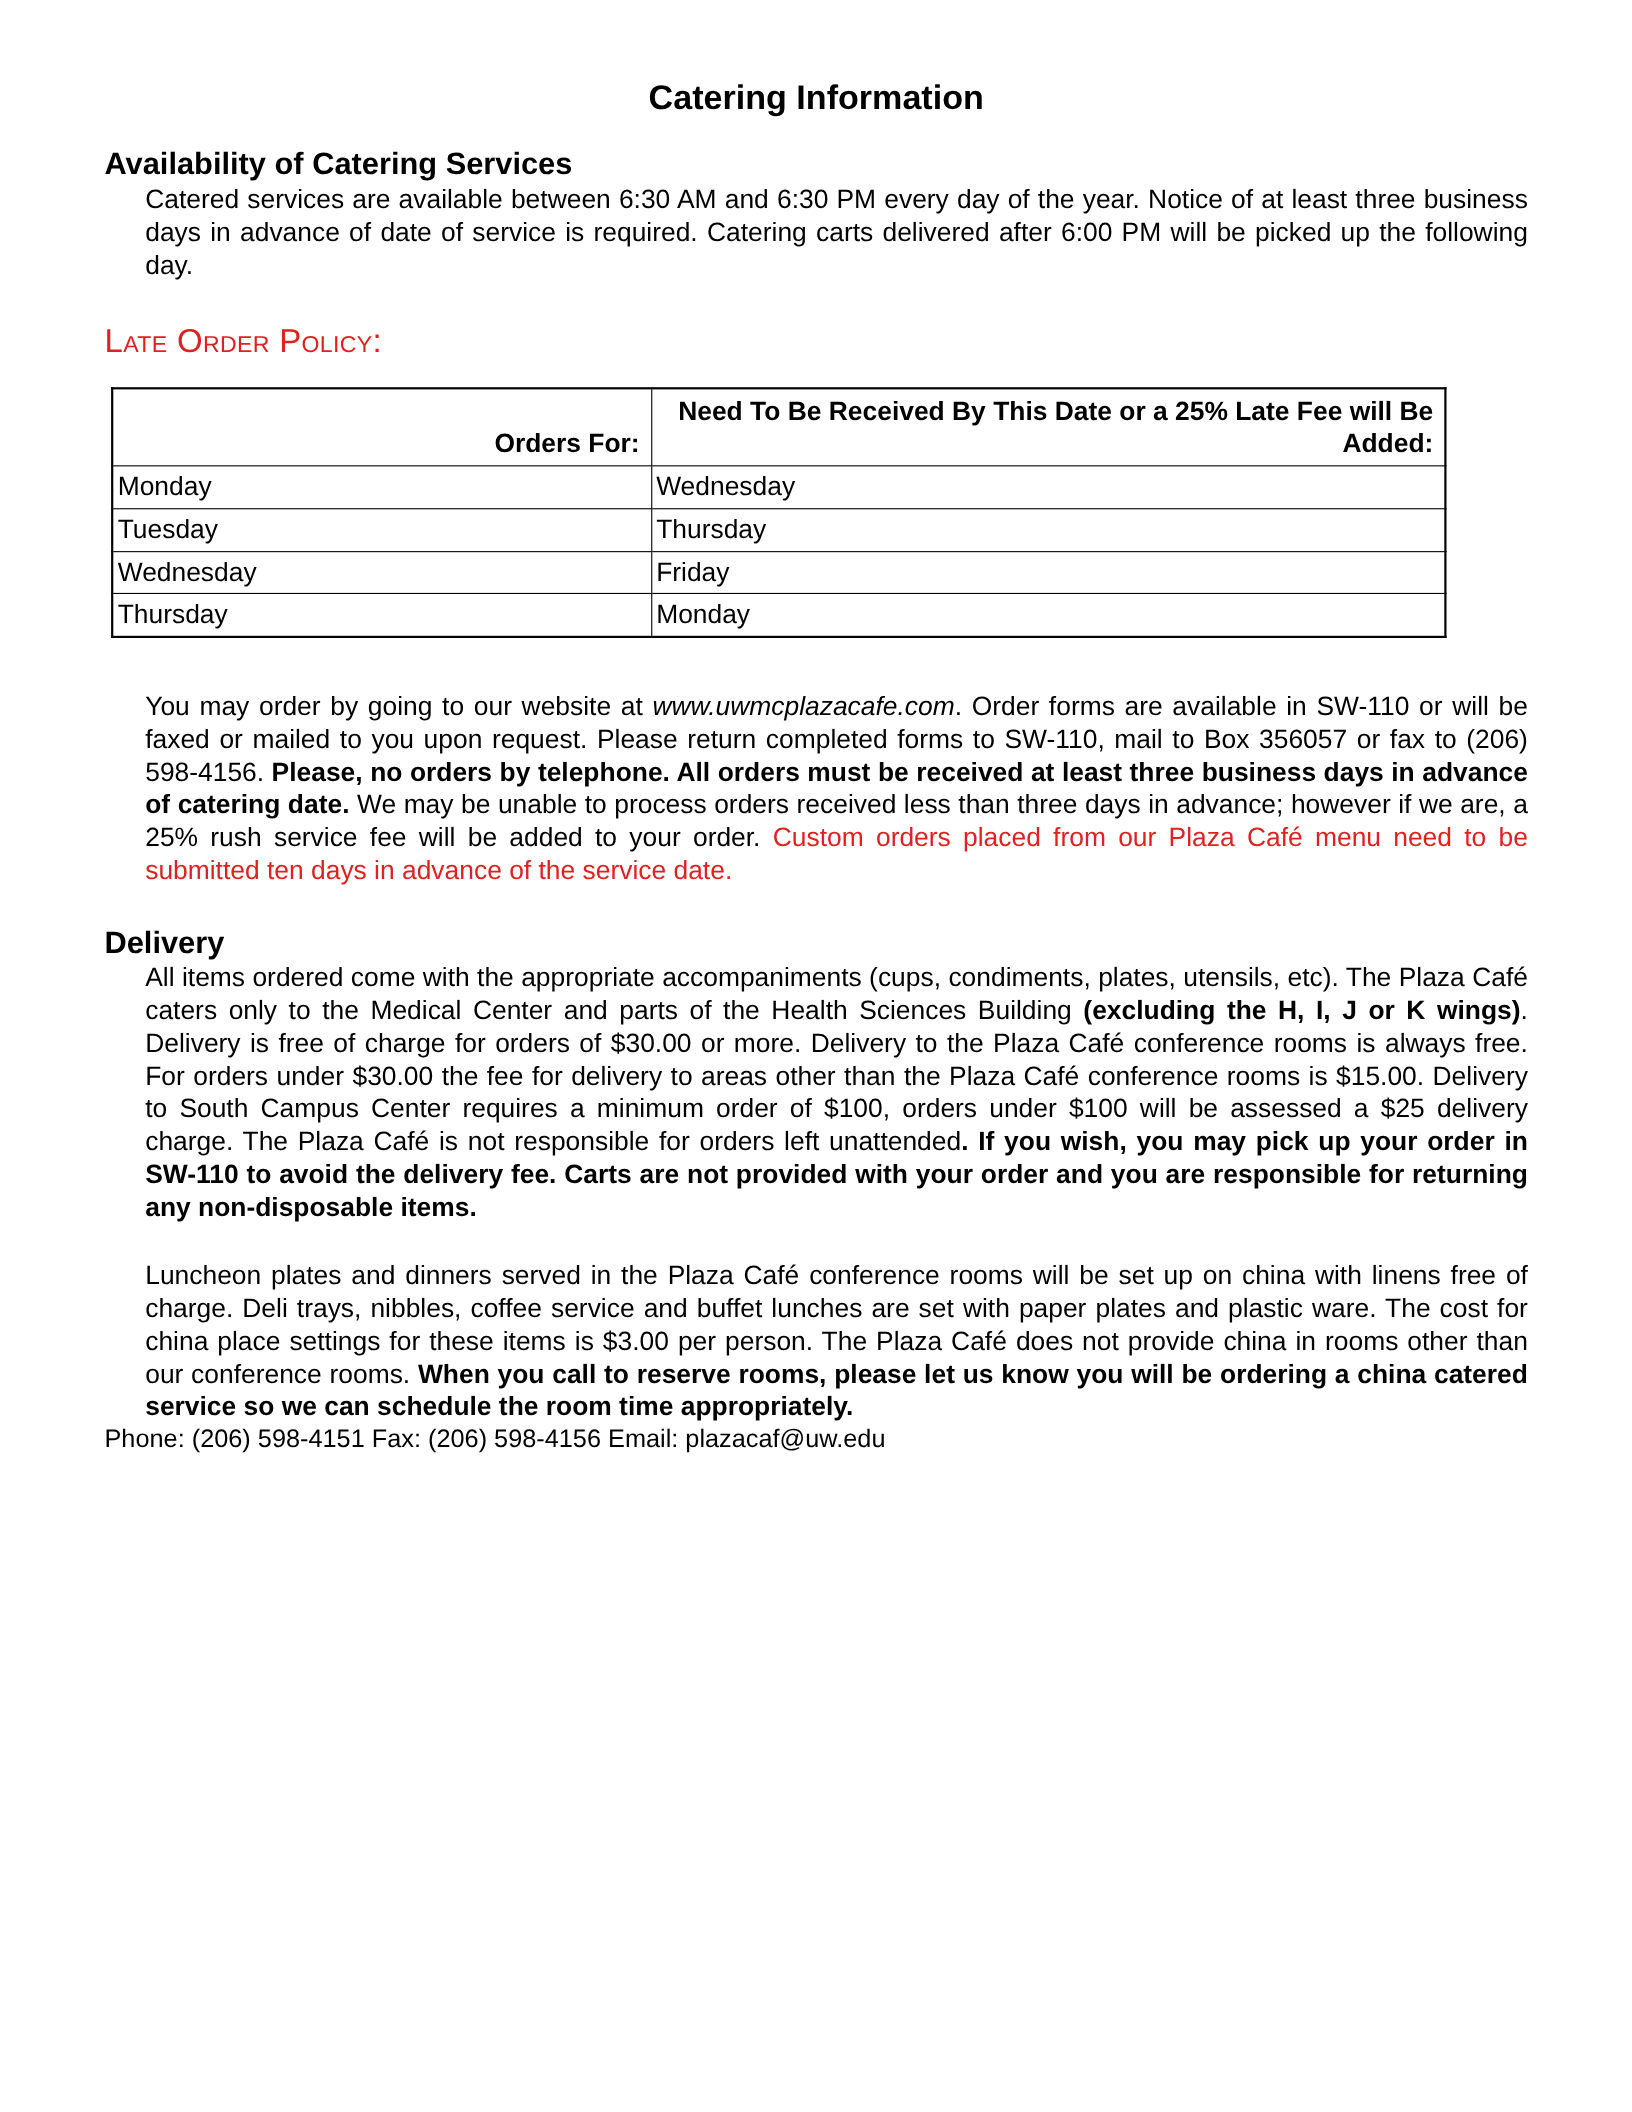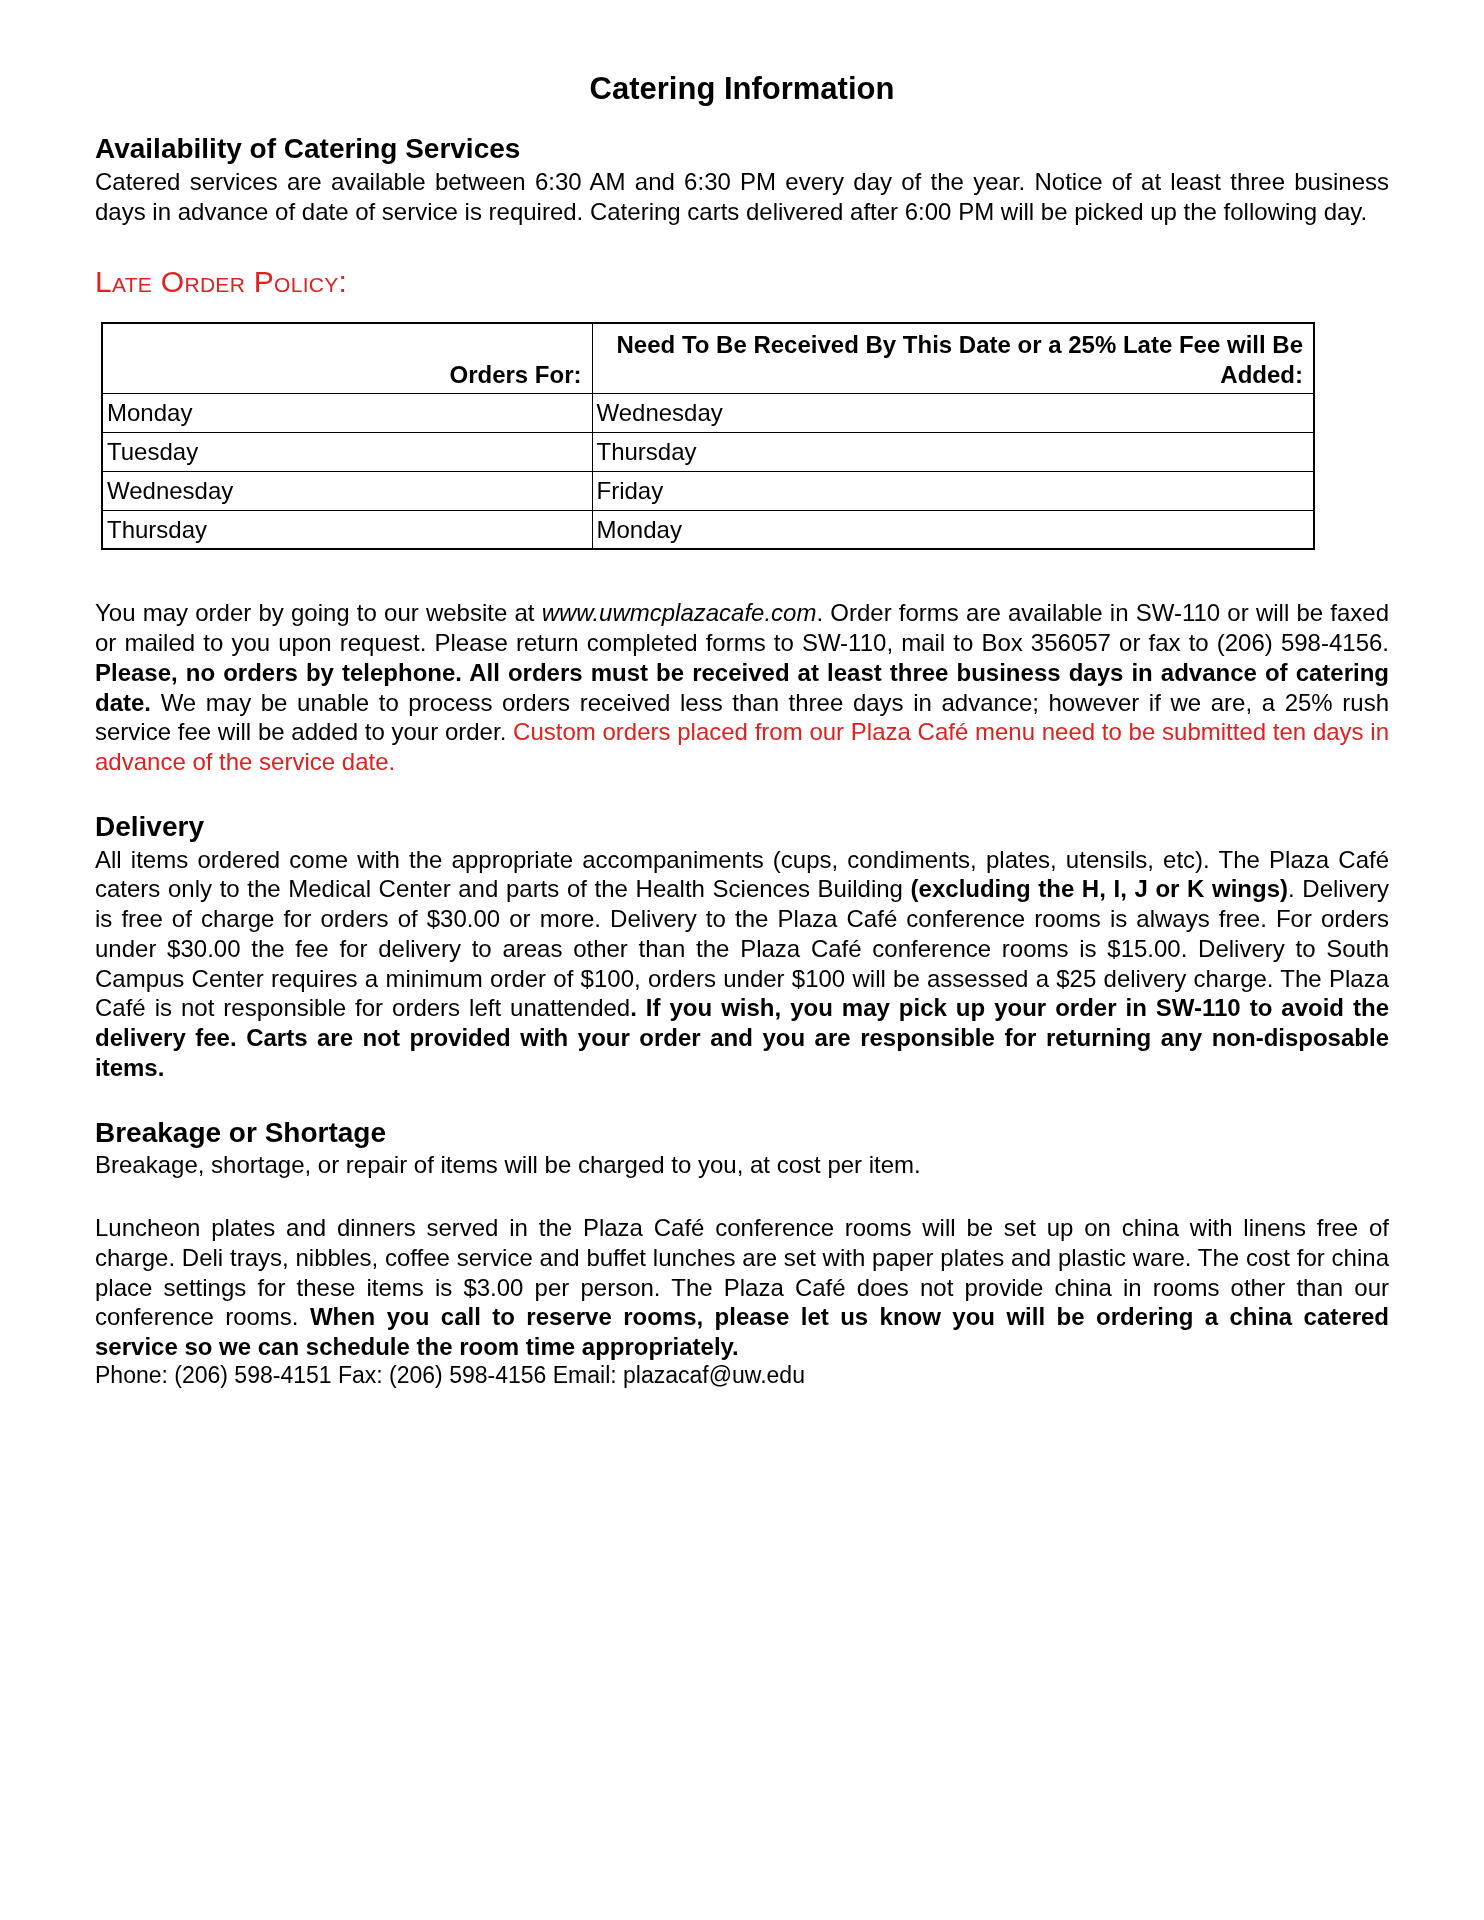--- a/index.html
+++ b/index.html
@@ -33,21 +33,21 @@
     font-weight: 700;
   }
   .red-heading {
     margin-top: 36px;
     color: var(--red, #e01e25);
     font-variant: small-caps;
     font-weight: 400;
     font-size: 30px;
     letter-spacing: 0.3px;
   }
-  p.body-text { text-align: justify; }
+  p.body-text { text-align: justify; margin-left: 37px; }
   p.left-text { text-align: left; }
 
   table.policy-table {
     border-collapse: collapse;
     margin-top: 22px;
     margin-left: 6px;
     width: 1212px;
     border: 2px solid #000;
     table-layout: fixed;
   }
@@ -117,24 +117,20 @@
 
   <section class="section" style="margin-top: 48px;">
     <p class="body-text"><span>You may order by going to our website at </span><span style="font-style: italic;">www.uwmcplazacafe.com</span><span>.  Order forms are available in SW-110 or will be faxed or mailed to you upon request.  Please return completed forms to SW-110, mail to Box 356057 or fax to (206) 598-4156.  </span><span style="font-weight: 700;">Please, no orders by telephone.  All orders must be received at least three business days in advance of catering date.</span><span>  We may be unable to process orders received less than three days in advance; however if we are, a 25% rush service fee will be added to your order.  </span><span style="color: rgb(224, 33, 31);">Custom orders placed from our Plaza Café menu need to be submitted ten days in advance of the service date.</span></p>
   </section>
 
   <section class="section">
     <h2 class="section-heading">Delivery</h2>
     <p class="body-text"><span>All items ordered come with the appropriate accompaniments (cups, condiments, plates, utensils, etc).  The Plaza Café caters only to the Medical Center and parts of the Health Sciences Building </span><span style="font-weight: 700;">(excluding the H, I, J or K wings)</span><span>. Delivery is free of charge for orders of $30.00 or more. Delivery to the Plaza Café conference rooms is always free. For orders  under $30.00 the fee for delivery to areas other than the Plaza Café conference rooms is $15.00.  Delivery to South Campus Center requires a minimum order of $100, orders under $100 will be assessed a $25 delivery charge.  The Plaza Café is not responsible for orders left unattended</span><span style="font-weight: 700;">. If you wish, you may pick up your order in SW-110 to avoid the delivery fee. Carts are not provided with your order and you are responsible for returning any non-disposable items.</span></p>
   </section>
 
-  <section class="section">
-    <h2 class="section-heading">Breakage or Shortage</h2>
-    <p class="left-text">Breakage, shortage, or repair of items will be charged to you, at cost per item.</p>
-  </section>
 
   <section class="section">
     <p class="body-text"><span>Luncheon plates and dinners served in the Plaza Café conference rooms will be set up on china with linens free of charge.  Deli trays, nibbles, coffee service and buffet lunches are set with paper plates and plastic ware.  The cost for china place settings for these items is $3.00 per person.  The Plaza Café does not provide china in rooms other than our conference rooms.  </span><span style="font-weight: 700;">When you call to reserve rooms, please let us know you will be ordering a china catered service so we can schedule the room time appropriately.</span></p>
   </section>
 
   <div class="footer">Phone: (206) 598-4151 Fax: (206) 598-4156  Email: plazacaf@uw.edu</div>
 
 </div>
 
 </body></html>

